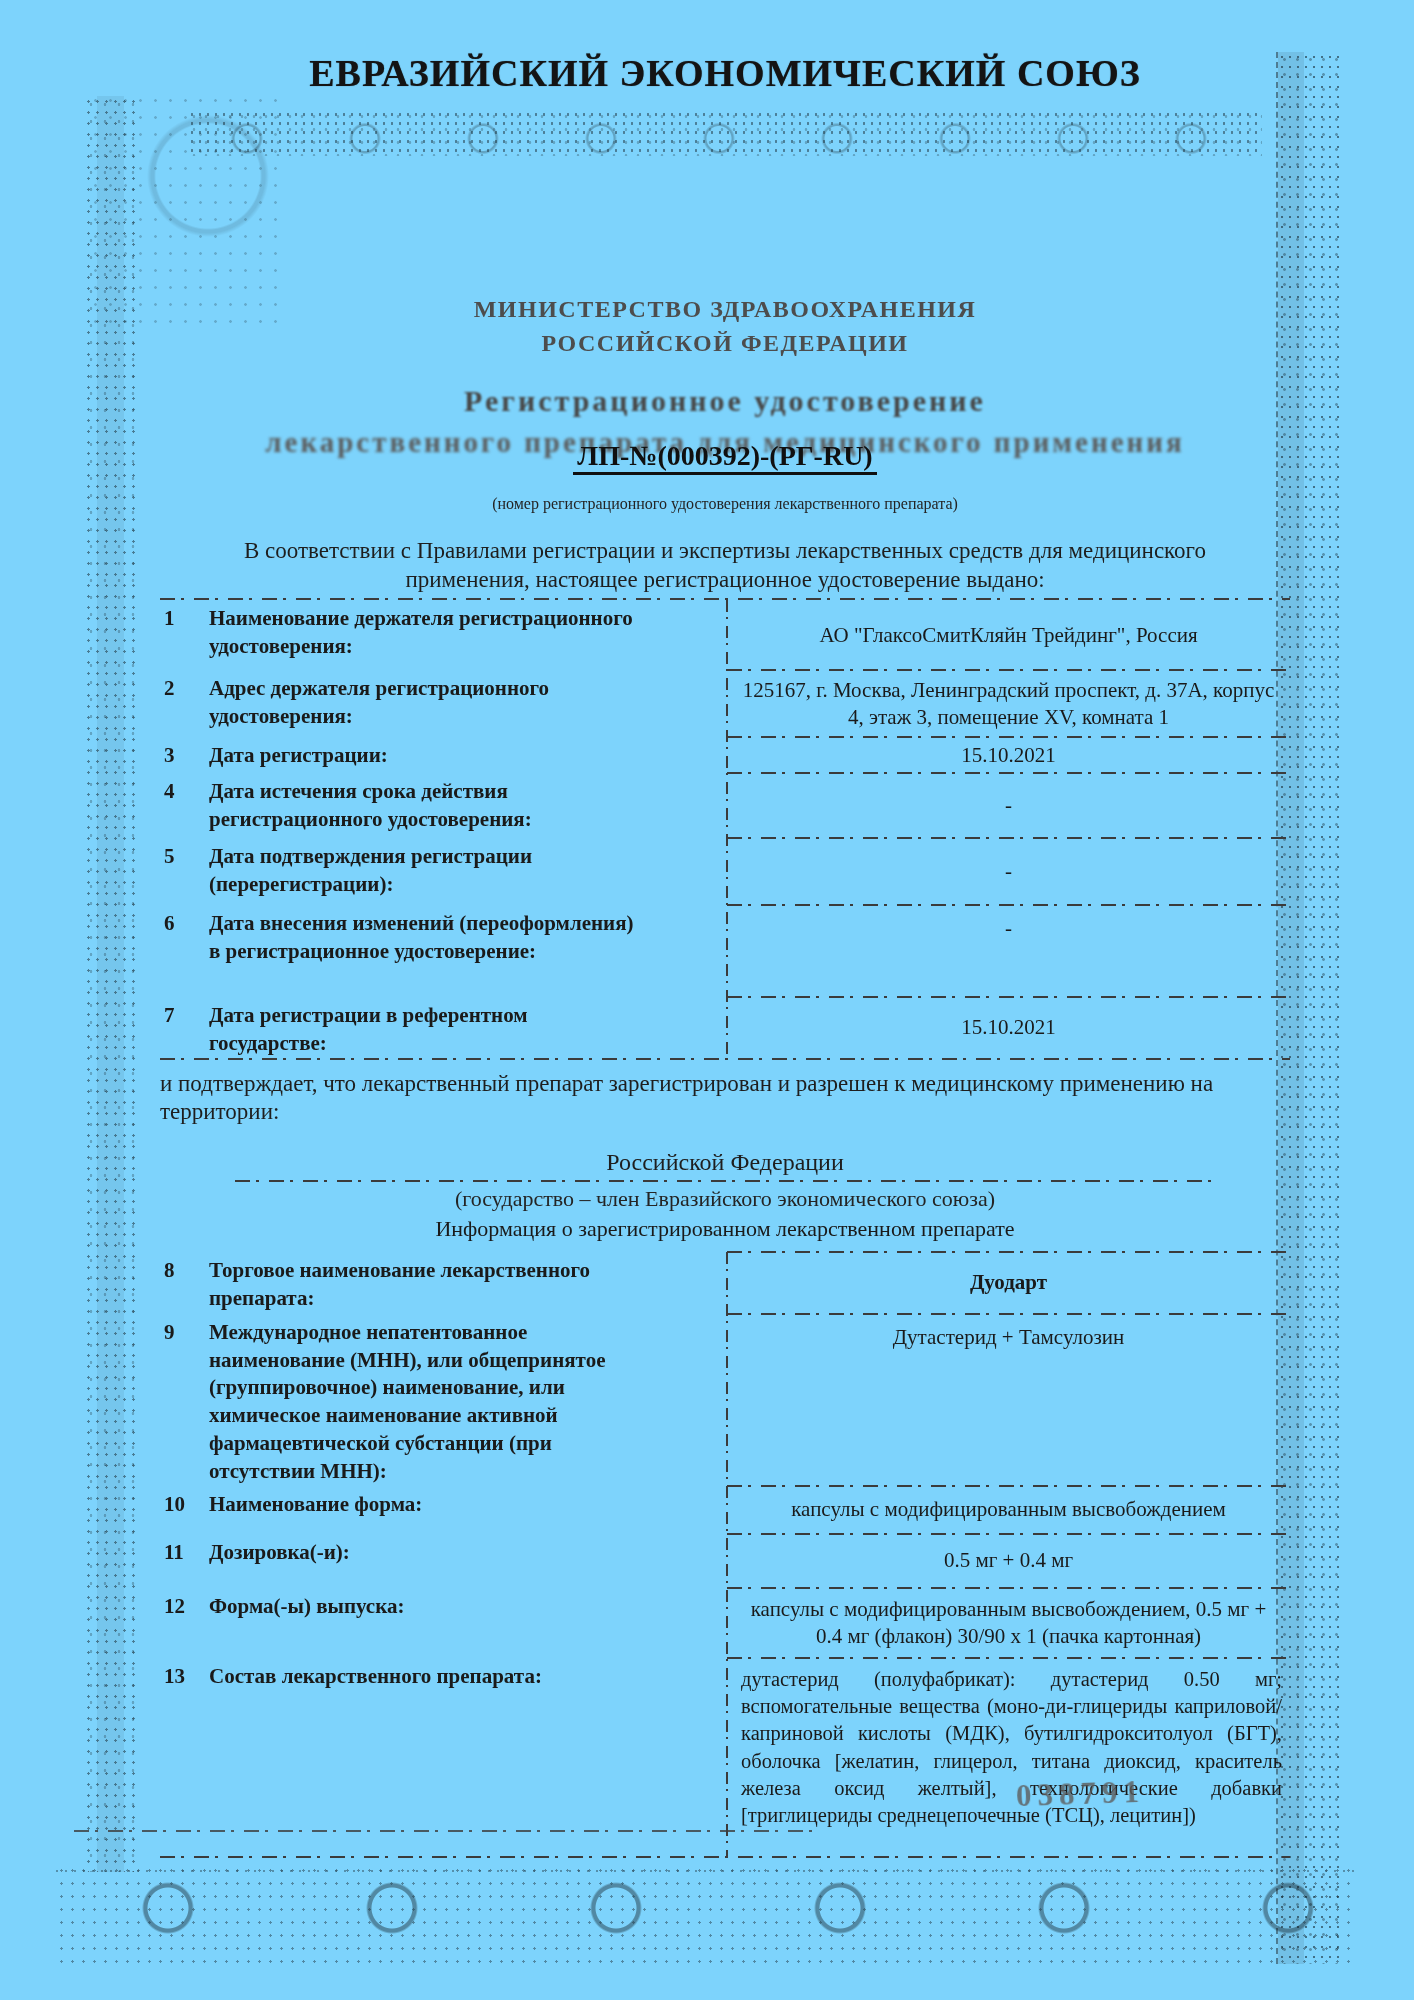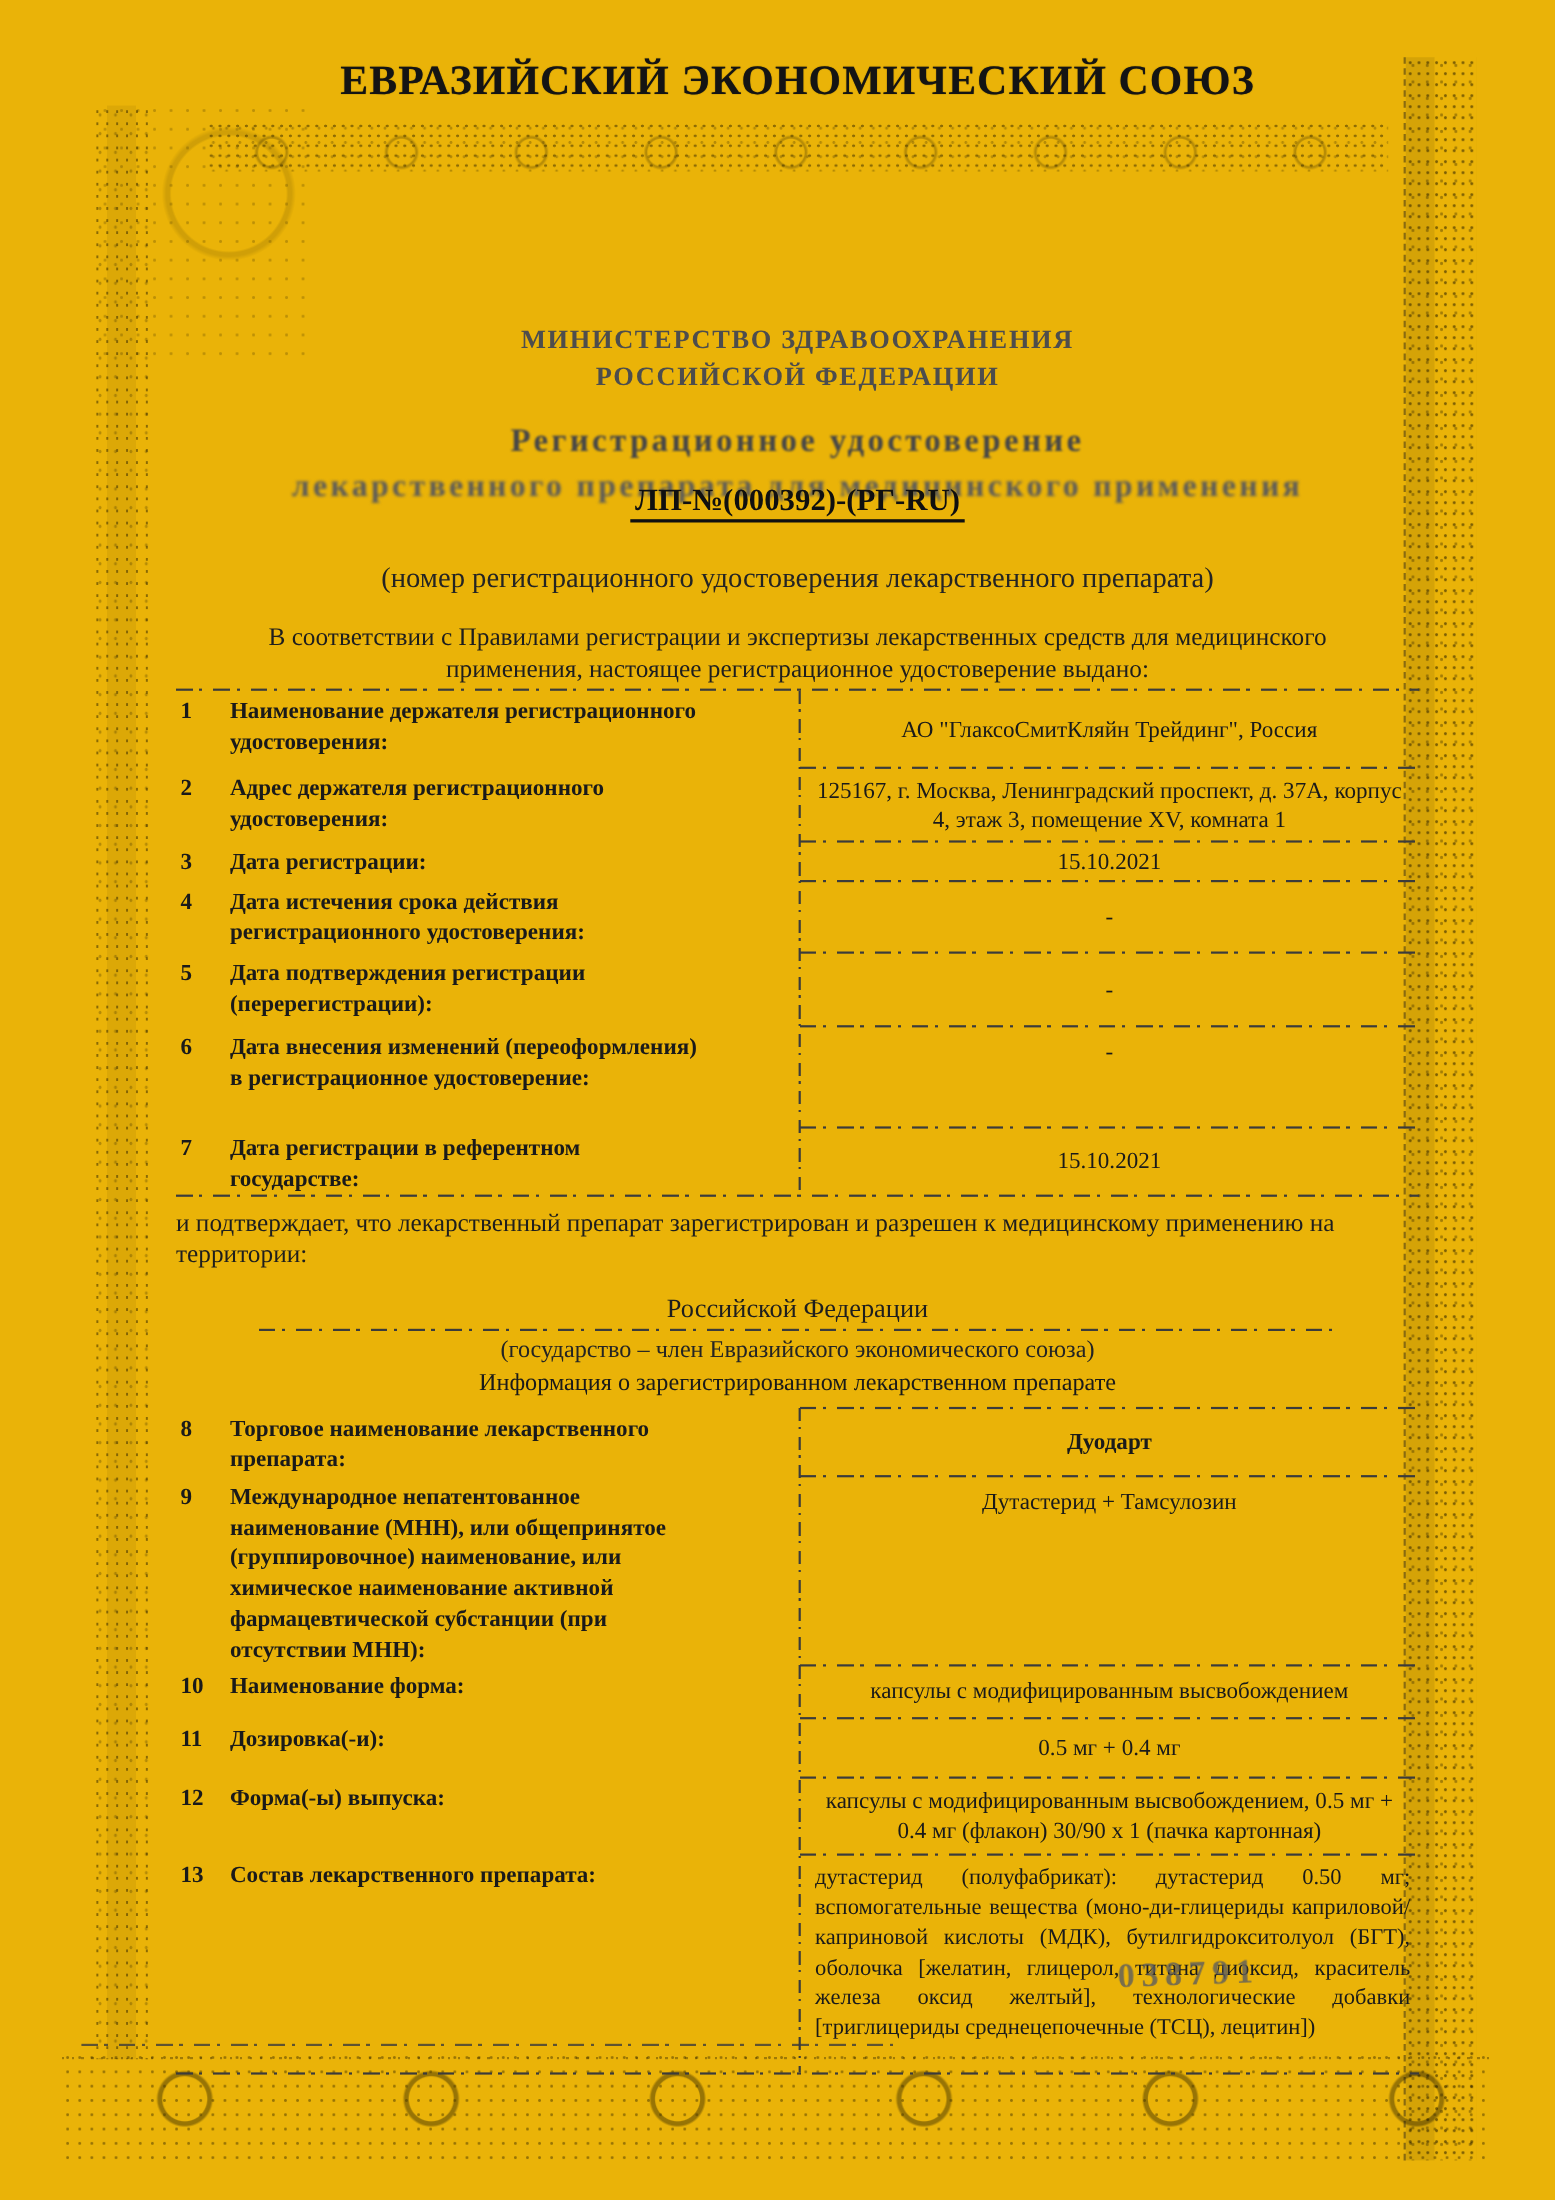--- a/index.html
+++ b/index.html
@@ -1,18 +1,18 @@
 <!DOCTYPE html>
 <html lang="ru"><head>
 <meta charset="utf-8">
 <style>
   html,body{margin:0;padding:0;background:#e8e8e8;}
   .page{
     position:relative; width:1414px; height:2000px; margin:0 auto;
-    background:#eab308; overflow:hidden;
+    background:#7dd3fc; overflow:hidden;
     font-family:"Liberation Serif", serif; color:#1a1a1a;
   }
   
   .ornament{position:absolute; pointer-events:none;}
   .border-left{
     left:84px; top:96px; bottom:128px; width:54px; opacity:.75;
     background-image:
       radial-gradient(rgba(0,0,0,.55) 1px, transparent 1.3px),
       radial-gradient(rgba(0,0,0,.30) 1px, transparent 1.6px),
       linear-gradient(90deg, transparent 0 13px, rgba(0,0,0,.08) 13px 40px, transparent 40px);
@@ -74,21 +74,21 @@
     font-size:29px; font-weight:bold; letter-spacing:3px; line-height:1.3;
     color:#5a5a5a; filter:blur(1.4px);
   }
   .reg-number{
     position:relative; z-index:3; margin-top:-24px; text-align:center;
     font-size:28px; font-weight:bold; line-height:1.3; color:#101010;
   }
   .reg-number span{
     border-bottom:3px solid #101010; padding:0 4px 1px;
   }
-  .caption{ margin-top:36px; text-align:center; font-size:26px; line-height:1.2; color:#242424;}
+  .caption{ margin-top:20px; text-align:center; font-size:16px; line-height:1.2; color:#242424;}
   .intro{ margin:22px auto 0; max-width:1040px; text-align:center; font-size:23px; line-height:1.28; color:#1e1e1e;}
   .confirm{ margin-top:12px; text-align:left; font-size:23px; line-height:1.22; color:#1e1e1e;}
   .territory{ margin-top:10px; text-align:center; font-size:24px; color:#1e1e1e;}
   .caption2{ margin-top:4px; text-align:center; font-size:22px; color:#242424;}
   .info-title{ margin-top:4px; text-align:center; font-size:22px; color:#1a1a1a;}
   
   .hline{
     height:2px;
     background:repeating-linear-gradient(90deg,#3b3b3b 0 15px,transparent 15px 21px,#3b3b3b 21px 24px,transparent 24px 34px);
   }

